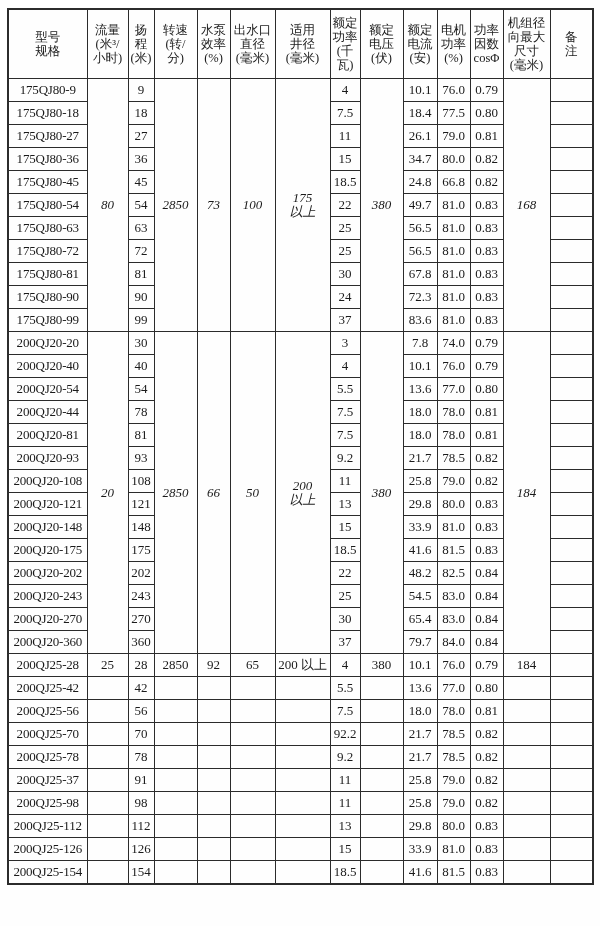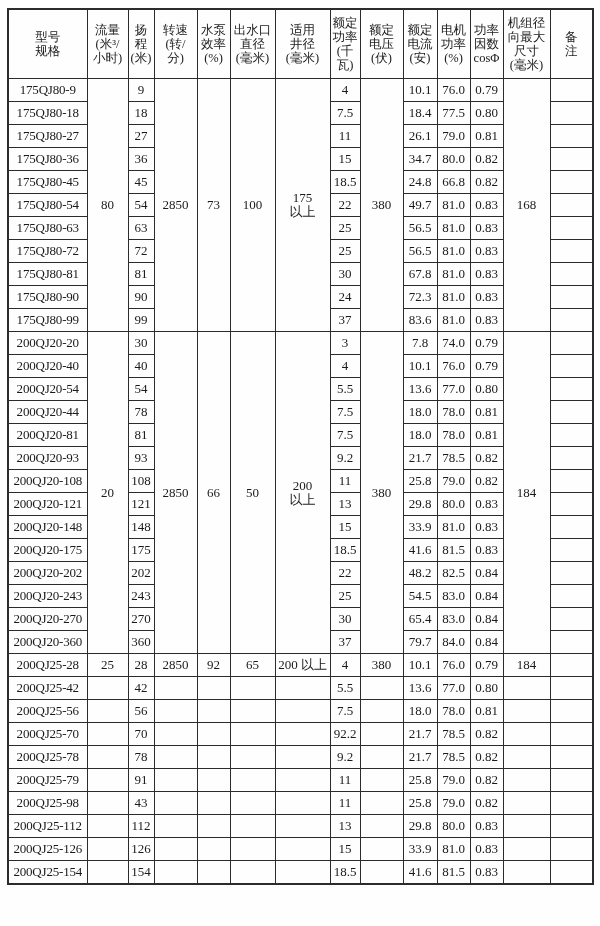--- a/index.html
+++ b/index.html
@@ -37,21 +37,21 @@
     font-size: 12.5px;
     line-height: 1.12;
     letter-spacing: 0px;
   }
   table.spec-table td {
     height: 22px;
     font-size: 13px;
     line-height: 1.05;
   }
   td.cell-model { font-size: 12.5px; letter-spacing: -0.2px; }
-  td.merged-cell { font-size: 13px; }
+  td.merged-cell { font-size: 13px; font-style: italic; }
 </style>
 </head>
 <body>
 
 <div class="page">
   <table class="spec-table">
     <colgroup>
       <col style="width:79px">
         <col style="width:41px">
         <col style="width:26px">
@@ -429,39 +429,39 @@
           <td class="cell-well"></td>
           <td class="cell-power">9.2</td>
           <td class="cell-voltage"></td>
           <td class="cell-current">21.7</td>
           <td class="cell-motor">78.5</td>
           <td class="cell-cos">0.82</td>
           <td class="cell-radial"></td>
           <td class="cell-remark"></td>
         </tr>
         <tr>
-          <td class="cell-model">200QJ25-79</td>
+          <td class="cell-model">200QJ25-37</td>
           <td class="cell-flow"></td>
           <td class="cell-head">91</td>
           <td class="cell-speed"></td>
           <td class="cell-eff"></td>
           <td class="cell-outlet"></td>
           <td class="cell-well"></td>
           <td class="cell-power">11</td>
           <td class="cell-voltage"></td>
           <td class="cell-current">25.8</td>
           <td class="cell-motor">79.0</td>
           <td class="cell-cos">0.82</td>
           <td class="cell-radial"></td>
           <td class="cell-remark"></td>
         </tr>
         <tr>
           <td class="cell-model">200QJ25-98</td>
           <td class="cell-flow"></td>
-          <td class="cell-head">43</td>
+          <td class="cell-head">98</td>
           <td class="cell-speed"></td>
           <td class="cell-eff"></td>
           <td class="cell-outlet"></td>
           <td class="cell-well"></td>
           <td class="cell-power">11</td>
           <td class="cell-voltage"></td>
           <td class="cell-current">25.8</td>
           <td class="cell-motor">79.0</td>
           <td class="cell-cos">0.82</td>
           <td class="cell-radial"></td>

